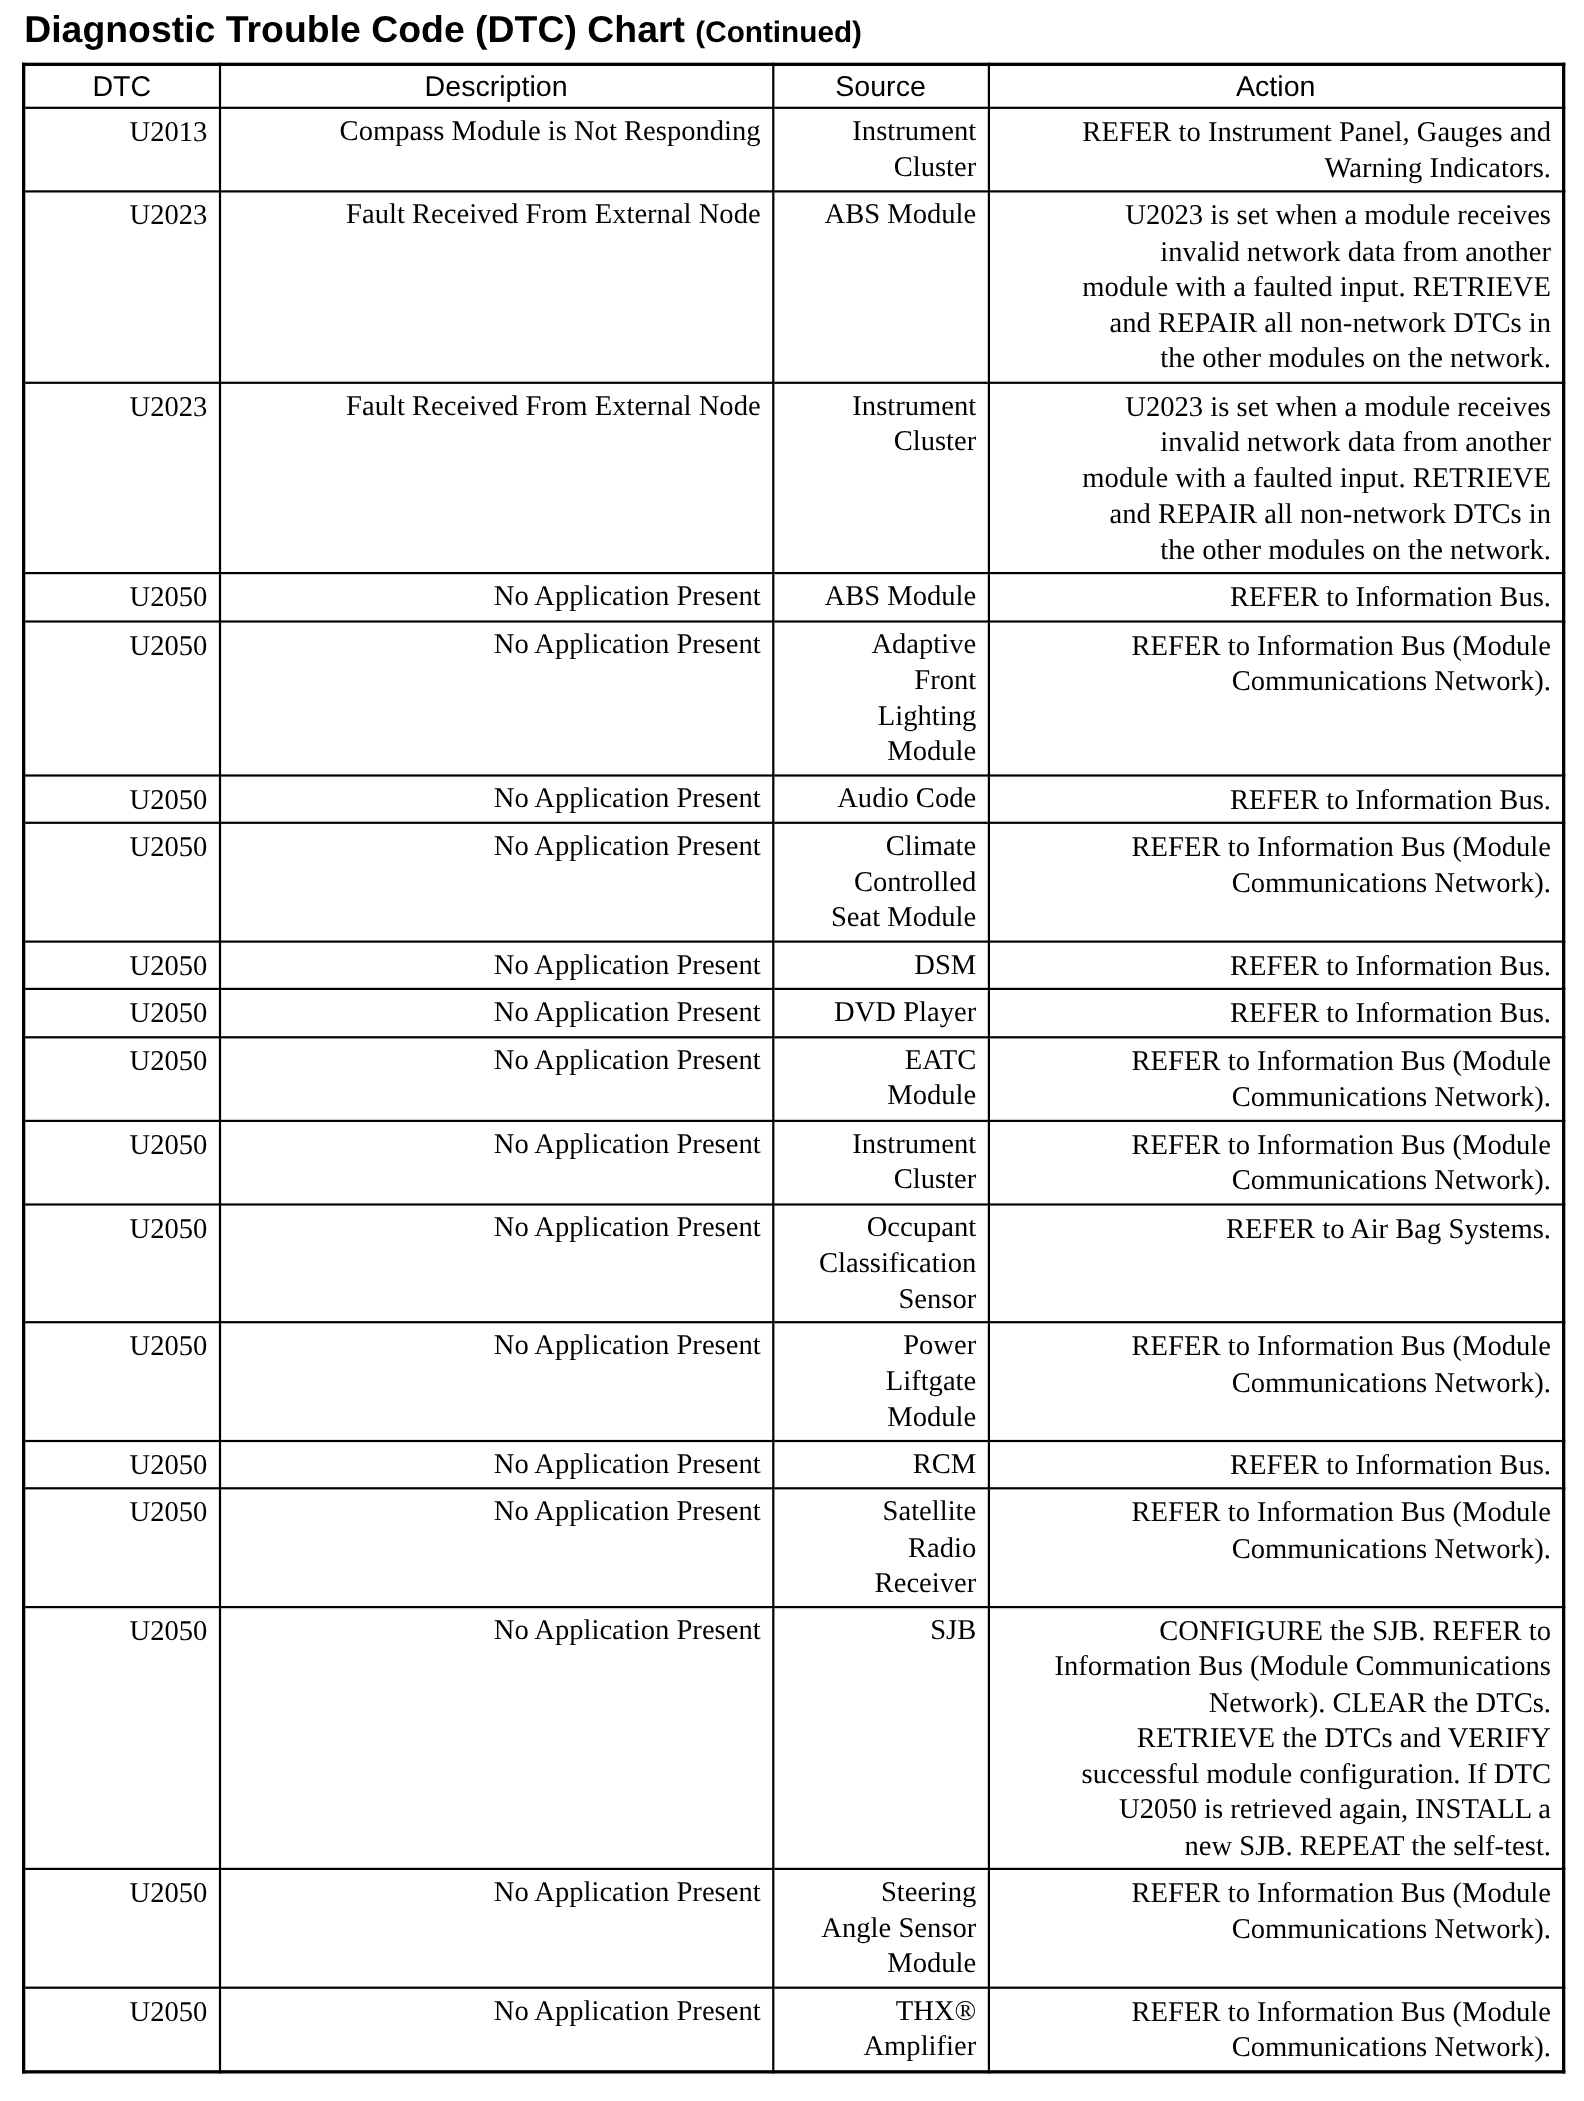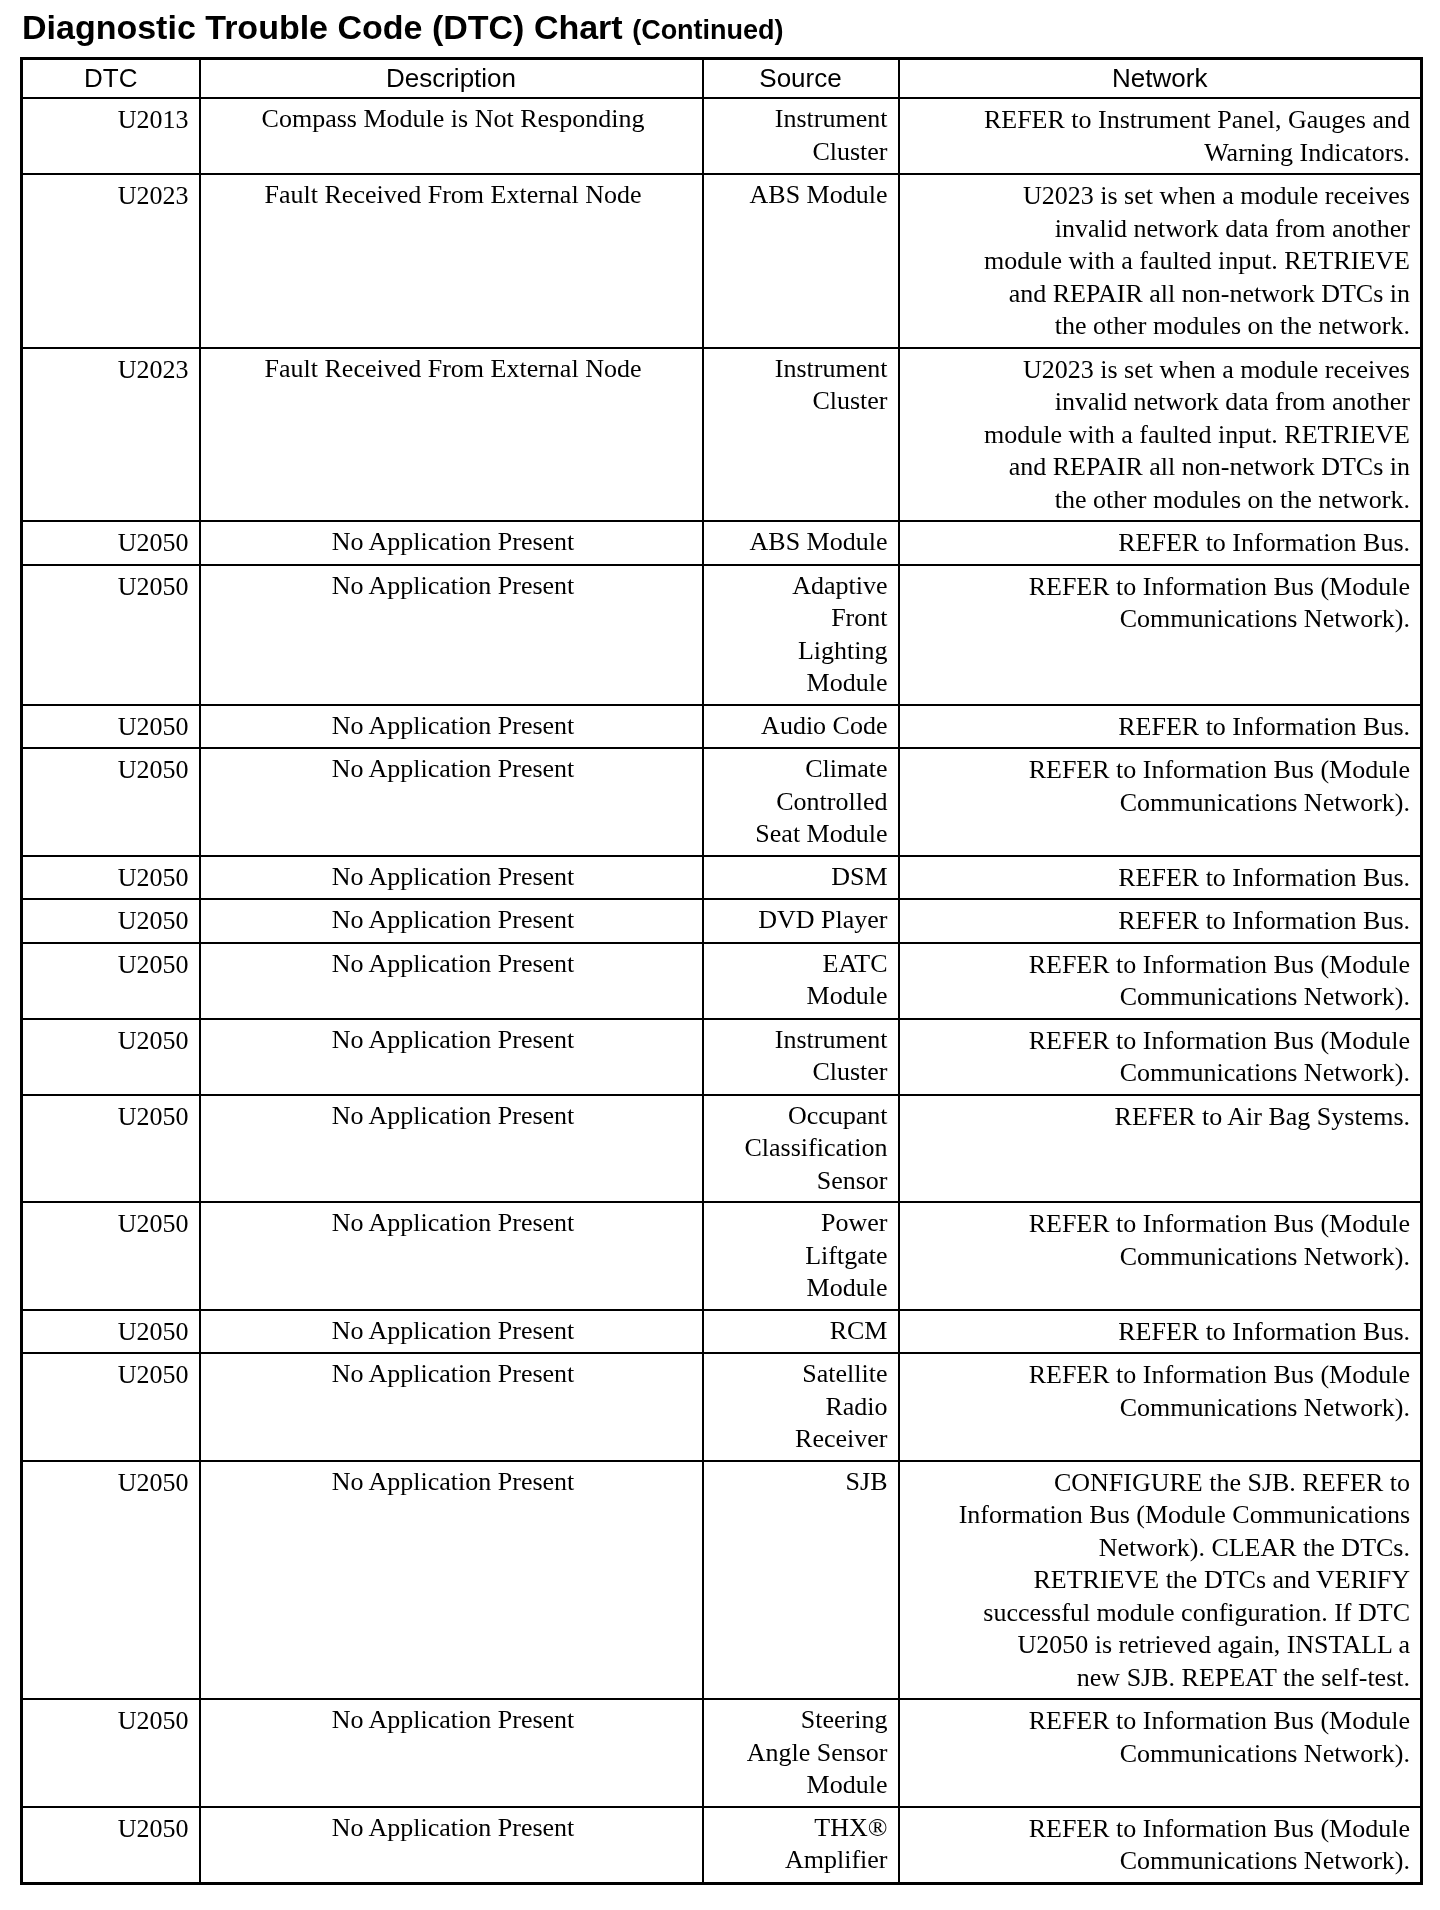--- a/index.html
+++ b/index.html
@@ -52,21 +52,21 @@
     font-size: 26px;
     line-height: 1.25;
     vertical-align: top;
     padding: 4px 10px;
   }
   td.dtc {
     text-align: right;
     padding-top: 5px;
   }
   td.description {
-    text-align: center;
+    text-align: right;
     padding-left: 14px;
   }
   td.source {
     text-align: right;
     white-space: pre-line;
   }
   td.action {
     text-align: right;
     white-space: pre-line;
     padding-left: 12px;
@@ -84,21 +84,21 @@
       <col class="col-dtc">
       <col class="col-desc">
       <col class="col-source">
       <col class="col-action">
     </colgroup>
     <thead>
       <tr>
           <th>DTC</th>
           <th>Description</th>
           <th>Source</th>
-          <th>Network</th>
+          <th>Action</th>
         </tr>
     </thead>
     <tbody>
         <tr>
           <td class="dtc">U2013</td>
           <td class="description">Compass Module is Not Responding</td>
           <td class="source">Instrument
 Cluster</td>
           <td class="action">REFER to Instrument Panel, Gauges and
 Warning Indicators.</td>

